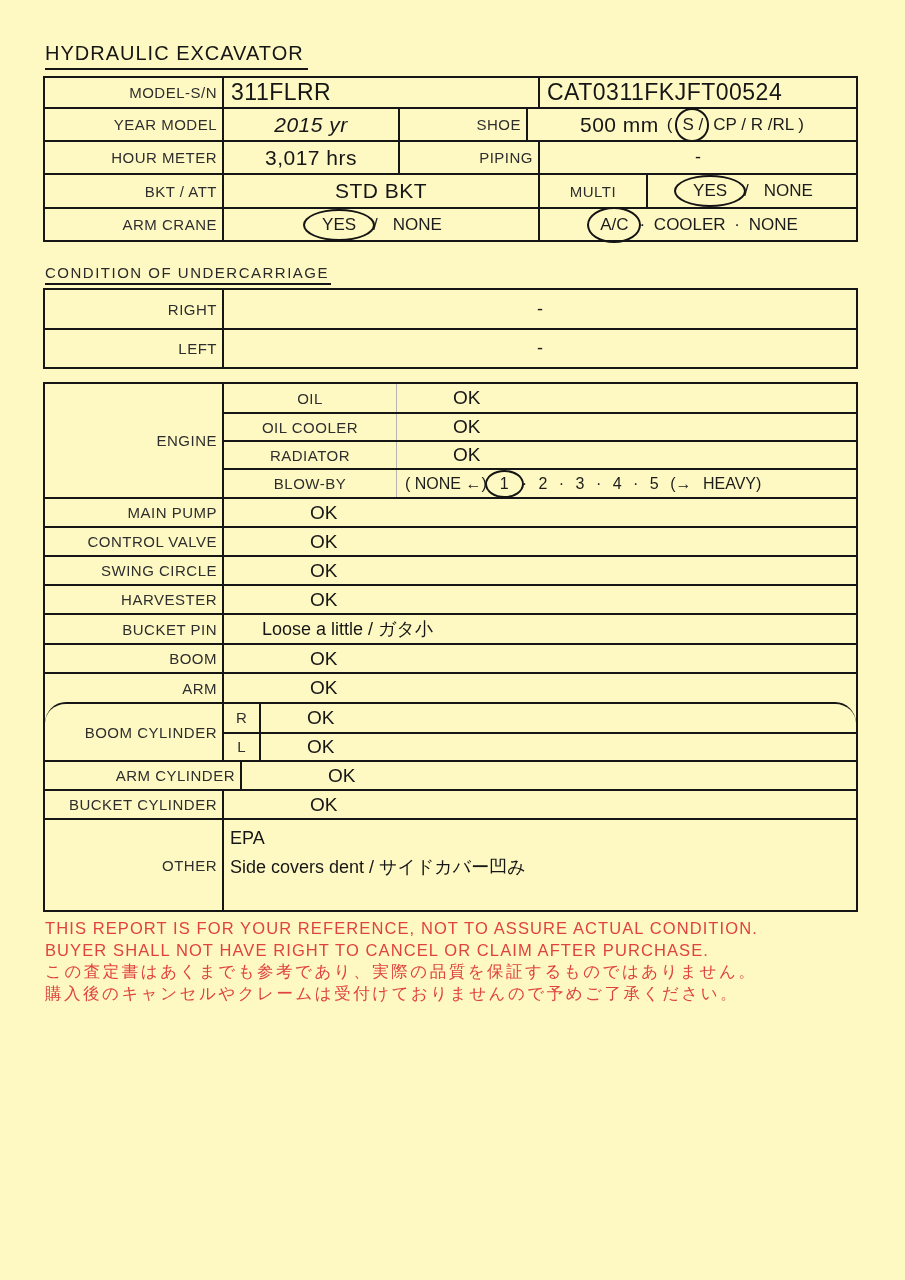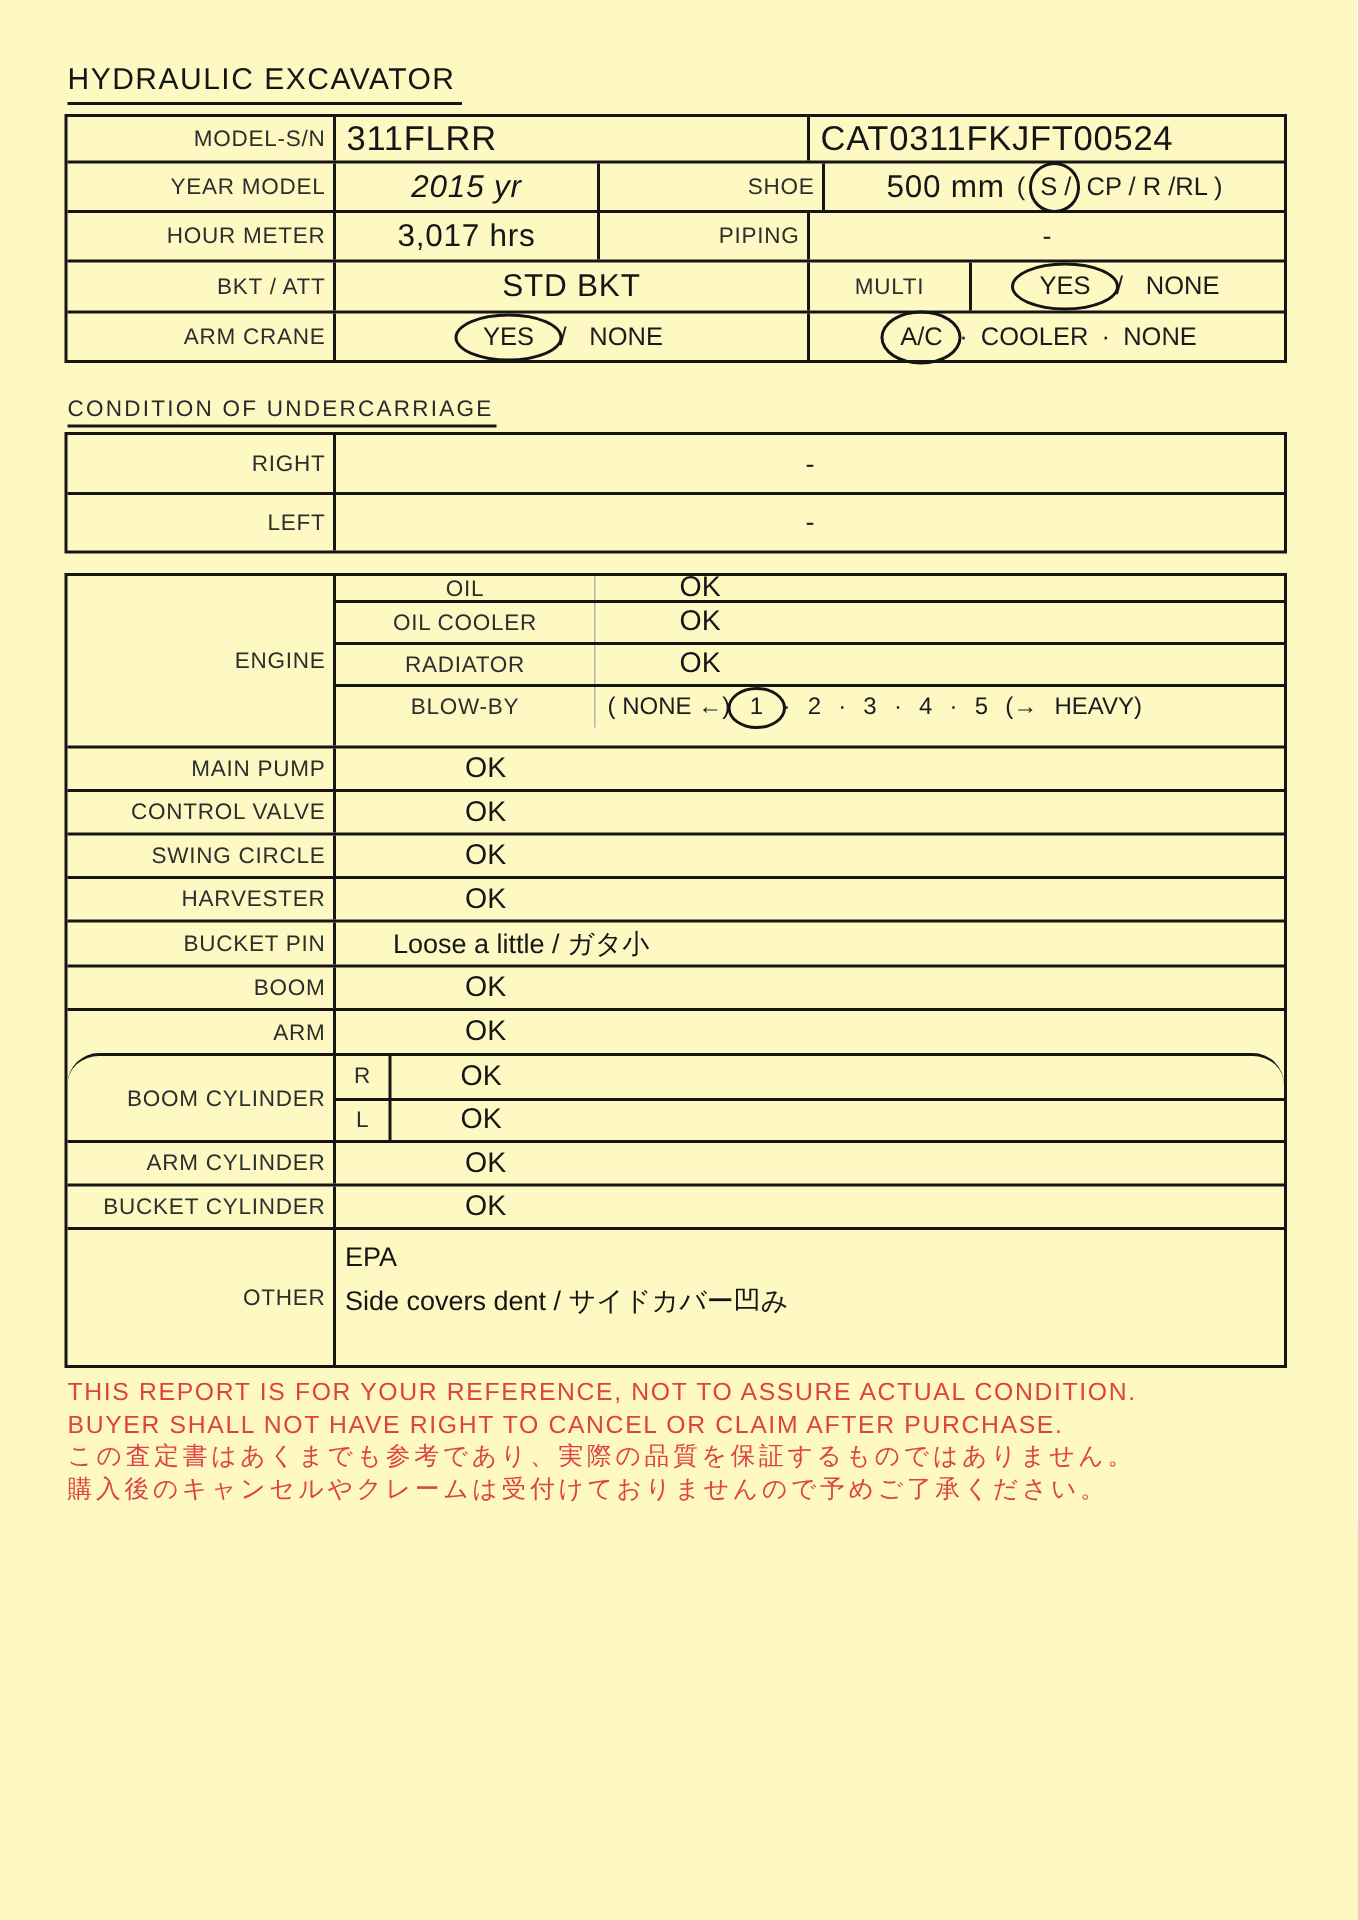--- a/index.html
+++ b/index.html
@@ -74,21 +74,21 @@
 
   <div class="tbl" style="top:76px;">
     <div class="row" style="height:29px;">
       <div class="cell lab">MODEL-S/N</div>
       <div class="cell cl huge" style="width:316px;flex:none;">311FLRR</div>
       <div class="cell cl grow huge">CAT0311FKJFT00524</div>
     </div>
     <div class="row" style="height:33px;">
       <div class="cell lab">YEAR MODEL</div>
       <div class="cell cl cen big" style="width:176px;flex:none;font-style:italic;">2015 yr</div>
-      <div class="cell cl lab" style="width:150px;">SHOE</div>
+      <div class="cell cl lab" style="width:128px;">SHOE</div>
       <div class="cell cl grow">
         <div class="shoe-wrap">
           <span class="big">500 mm</span>
           <span class="sm">(</span>
           <span class="enc enc-s sm">S /</span>
           <span class="sm">CP / R /RL )</span>
         </div>
       </div>
     </div>
     <div class="row" style="height:33px;">
@@ -138,21 +138,21 @@
       <div class="cell lab">LEFT</div>
       <div class="cell cl grow cen dash">-</div>
     </div>
   </div>
 
   <div class="tbl" style="top:382px;">
 
     <div class="row" style="height:113px;">
       <div class="cell lab">ENGINE</div>
       <div class="subcol cl grow">
-        <div class="subrow" style="height:16px;">
+        <div class="subrow" style="height:28px;">
           <div class="cell sublab">OIL</div>
           <div class="cell grow ok okpad2">OK</div>
         </div>
         <div class="subrow" style="height:28px;">
           <div class="cell sublab">OIL COOLER</div>
           <div class="cell grow ok okpad2">OK</div>
         </div>
         <div class="subrow" style="height:28px;">
           <div class="cell sublab">RADIATOR</div>
           <div class="cell grow ok okpad2">OK</div>
@@ -204,21 +204,21 @@
           <div class="cell rl">R</div>
           <div class="cell grow ok okpad3">OK</div>
         </div>
         <div class="subrow" style="height:29px;">
           <div class="cell rl">L</div>
           <div class="cell grow ok okpad3">OK</div>
         </div>
       </div>
     </div>
 
-    <div class="row" style="height:29px;">
+    <div class="row" style="height:29px;padding-left:18px;">
       <div class="cell lab">ARM CYLINDER</div>
       <div class="cell cl grow ok okpad">OK</div>
     </div>
     <div class="row" style="height:29px;">
       <div class="cell lab">BUCKET CYLINDER</div>
       <div class="cell cl grow ok okpad">OK</div>
     </div>
 
     <div class="row" style="height:92px;">
       <div class="cell lab">OTHER</div>

